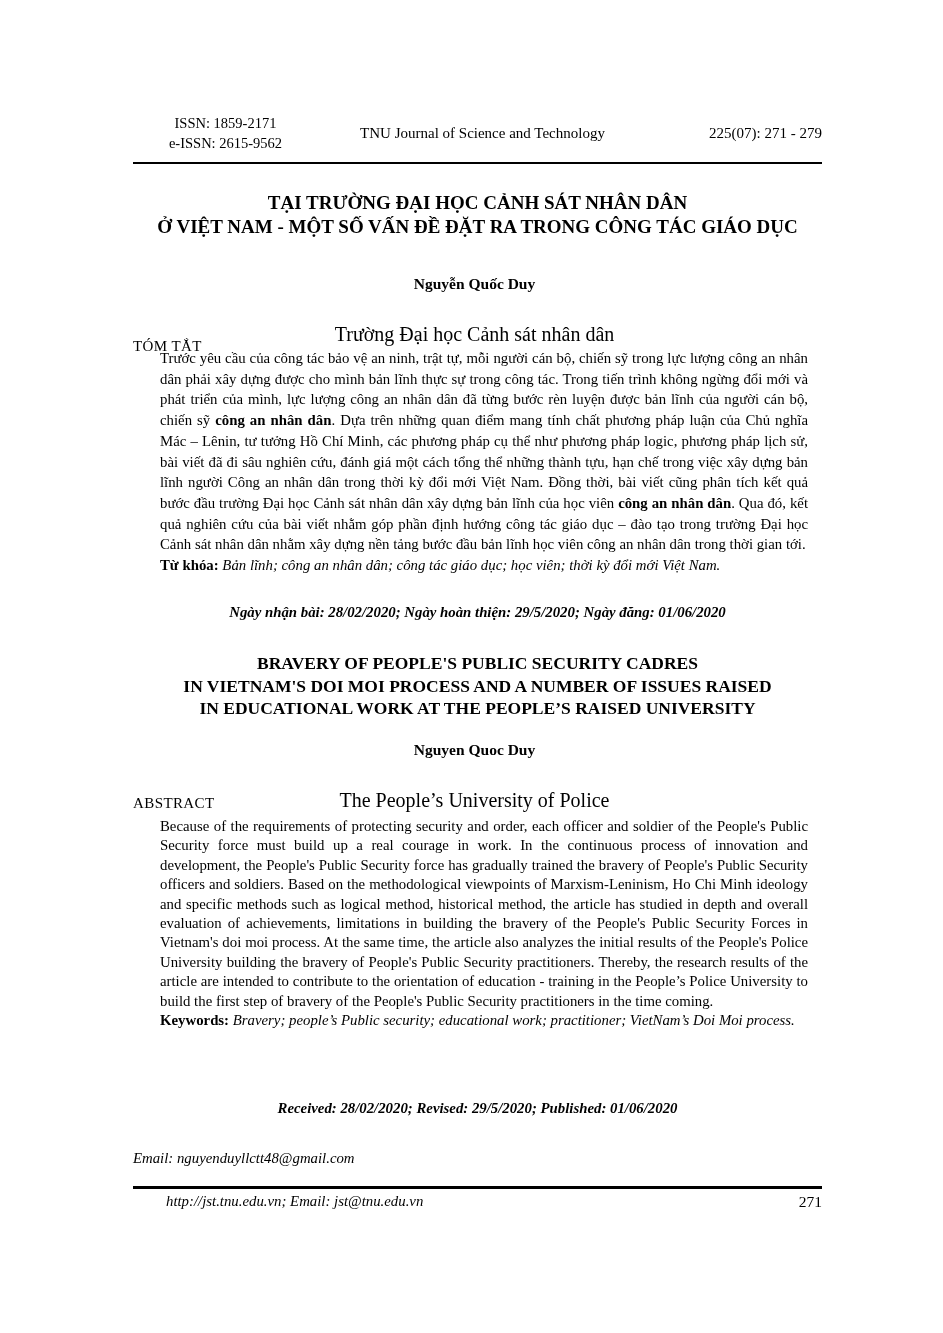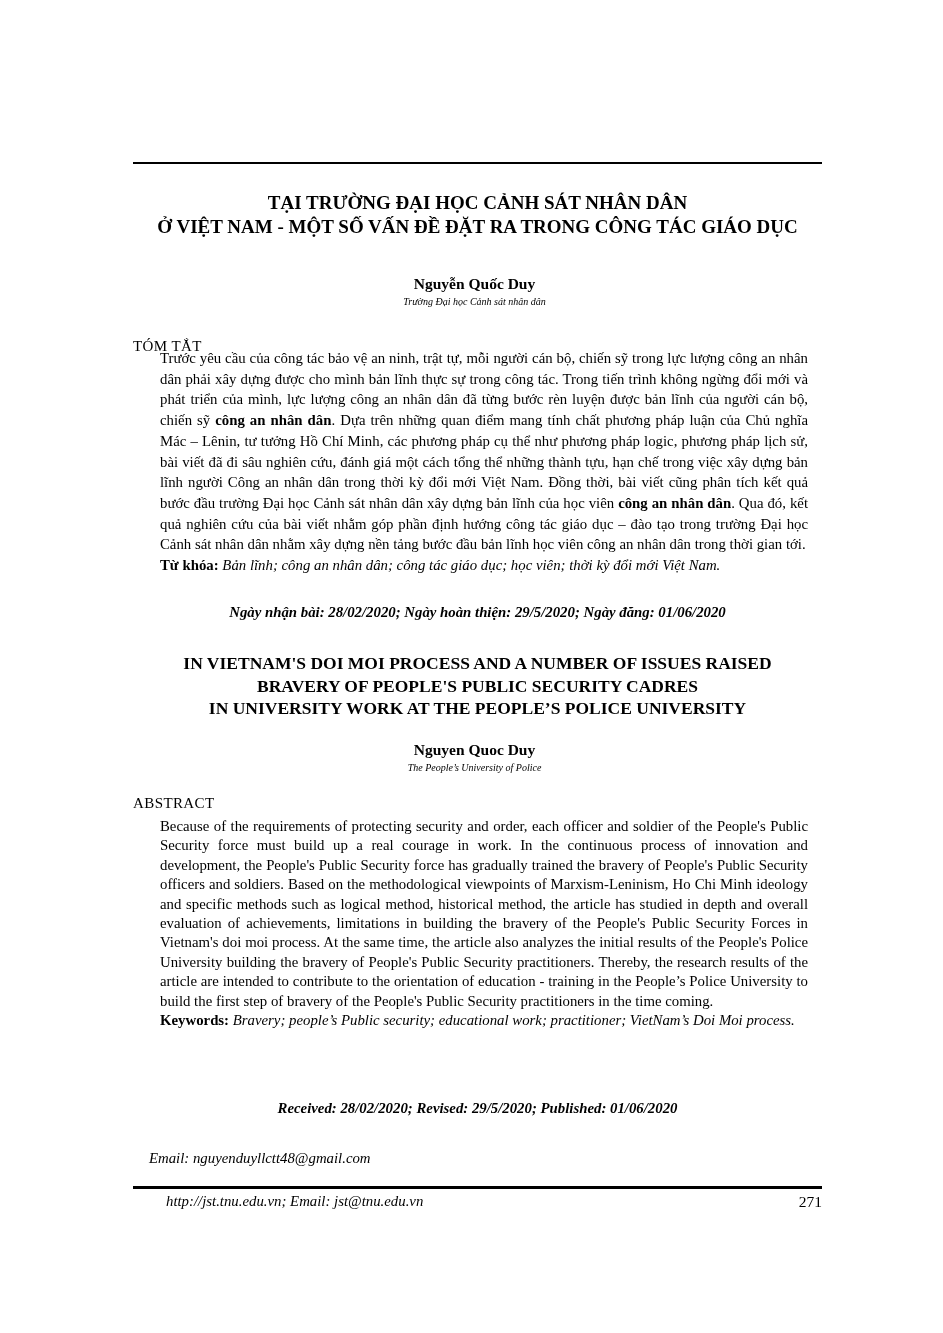--- a/index.html
+++ b/index.html
@@ -16,50 +16,58 @@
   .header { position:absolute; left:133px; top:114px; width:689px; display:flex; align-items:center; }
   .issn-block { width:185px; text-align:center; font-size:14.5px; line-height:19.5px; }
   .journal-name { flex:1; text-align:center; font-size:15px; }
   .issue-info { width:175px; text-align:right; font-size:15px; }
 
   .vi-title { position:absolute; left:133px; top:191px; width:689px; text-align:center; font-weight:bold; font-size:19px; line-height:23.5px; }
   .author-block { position:absolute; left:133px; width:683px; text-align:center; }
   .vi-author { top:274px; }
   .en-author { top:740px; }
   .author-name { font-weight:bold; font-size:15.5px; line-height:19px; }
-  .author-affil { font-style:italic; font-size:10px; line-height:18px; }
+  .author-affil { font-size:20px; line-height:18px;margin-top:32px; }
 
   .section-heading { position:absolute; left:133px; font-size:15px; letter-spacing:0.4px; }
   .vi-heading { top:338px; }
   .en-heading { top:795px; }
 
   .abstract-body { position:absolute; left:160px; width:648px; text-align:justify; font-size:14.8px; }
   .vi-abstract { top:348px; line-height:20.7px; }
   .en-abstract { top:817px; line-height:19.4px; }
   .abstract-body p { margin:0; }
   .kw-label { font-weight:bold; }
   .kw-text { font-style:italic; }
 
   .dates-line { position:absolute; left:133px; width:689px; text-align:center; font-weight:bold; font-style:italic; font-size:14.8px; }
   .vi-dates { top:604px; }
   .en-dates { top:1100px; }
 
   .en-title { position:absolute; left:133px; top:652px; width:689px; text-align:center; font-weight:bold; font-size:17.5px; line-height:22.5px; }
 
-  .email-line { position:absolute; left:133px; top:1150px; font-style:italic; font-size:14.8px;margin-left:16px; }
+  .email-line { position:absolute; left:133px; top:1150px; font-style:italic; font-size:14.8px; }
 
   .footer { position:absolute; left:133px; top:1193px; width:689px; display:flex; justify-content:space-between; align-items:flex-start; }
   .footer-site { font-style:italic; font-size:14.8px;margin-left:33px; }
   .footer-page { font-size:15.5px; }
 </style>
 </head>
 <body>
 
 <div class="page">
 
+  <div class="header">
+    <div class="issn-block">
+      <div>ISSN: 1859-2171</div>
+      <div>e-ISSN: 2615-9562</div>
+    </div>
+    <div class="journal-name">TNU Journal of Science and Technology</div>
+    <div class="issue-info">225(07): 271 - 279</div>
+  </div>
   <div class="rule header-rule"></div>
 
   <div class="vi-title">
     <div>TẠI TRƯỜNG ĐẠI HỌC CẢNH SÁT NHÂN DÂN</div>
     <div>Ở VIỆT NAM - MỘT SỐ VẤN ĐỀ ĐẶT RA TRONG CÔNG TÁC GIÁO DỤC</div>
   </div>
 
   <div class="author-block vi-author">
     <div class="author-name">Nguyễn Quốc Duy</div>
     <div class="author-affil">Trường Đại học Cảnh sát nhân dân</div>
@@ -68,23 +76,23 @@
   <div class="section-heading vi-heading">TÓM TẮT</div>
 
   <div class="abstract-body vi-abstract">
     <p class="abstract-text"><span>Trước yêu cầu của công tác bảo vệ an ninh, trật tự, mỗi người cán bộ, chiến sỹ trong lực lượng công an nhân dân phải xây dựng được cho mình bản lĩnh thực sự trong công tác. Trong tiến trình không ngừng đổi mới và phát triển của mình, lực lượng công an nhân dân đã từng bước rèn luyện được bản lĩnh của người cán bộ, chiến sỹ </span><b>công an nhân dân</b><span>. Dựa trên những quan điểm mang tính chất phương pháp luận của Chủ nghĩa Mác – Lênin, tư tưởng Hồ Chí Minh, các phương pháp cụ thể như phương pháp logic, phương pháp lịch sử, bài viết đã đi sâu nghiên cứu, đánh giá một cách tổng thể những thành tựu, hạn chế trong việc xây dựng bản lĩnh người Công an nhân dân trong thời kỳ đổi mới Việt Nam. Đồng thời, bài viết cũng phân tích kết quả bước đầu trường Đại học Cảnh sát nhân dân xây dựng bản lĩnh của học viên </span><b>công an nhân dân</b><span>. Qua đó, kết quả nghiên cứu của bài viết nhằm góp phần định hướng công tác giáo dục – đào tạo trong trường Đại học Cảnh sát nhân dân nhằm xây dựng nền tảng bước đầu bản lĩnh học viên công an nhân dân trong thời gian tới.</span></p>
     <p class="keywords-line"><span class="kw-label">Từ khóa:</span> <span class="kw-text">Bản lĩnh; công an nhân dân; công tác giáo dục; học viên; thời kỳ đổi mới Việt Nam.</span></p>
   </div>
 
   <div class="dates-line vi-dates">Ngày nhận bài: 28/02/2020; Ngày hoàn thiện: 29/5/2020; Ngày đăng: 01/06/2020</div>
 
   <div class="en-title">
+    <div>BRAVERY OF PEOPLE'S PUBLIC SECURITY CADRES</div>
     <div>IN VIETNAM'S DOI MOI PROCESS AND A NUMBER OF ISSUES RAISED</div>
-    <div>BRAVERY OF PEOPLE'S PUBLIC SECURITY CADRES</div>
-    <div>IN UNIVERSITY WORK AT THE PEOPLE’S POLICE UNIVERSITY</div>
+    <div>IN EDUCATIONAL WORK AT THE PEOPLE’S RAISED UNIVERSITY</div>
   </div>
 
   <div class="author-block en-author">
     <div class="author-name">Nguyen Quoc Duy</div>
     <div class="author-affil">The People’s University of Police</div>
   </div>
 
   <div class="section-heading en-heading">ABSTRACT</div>
 
   <div class="abstract-body en-abstract">

